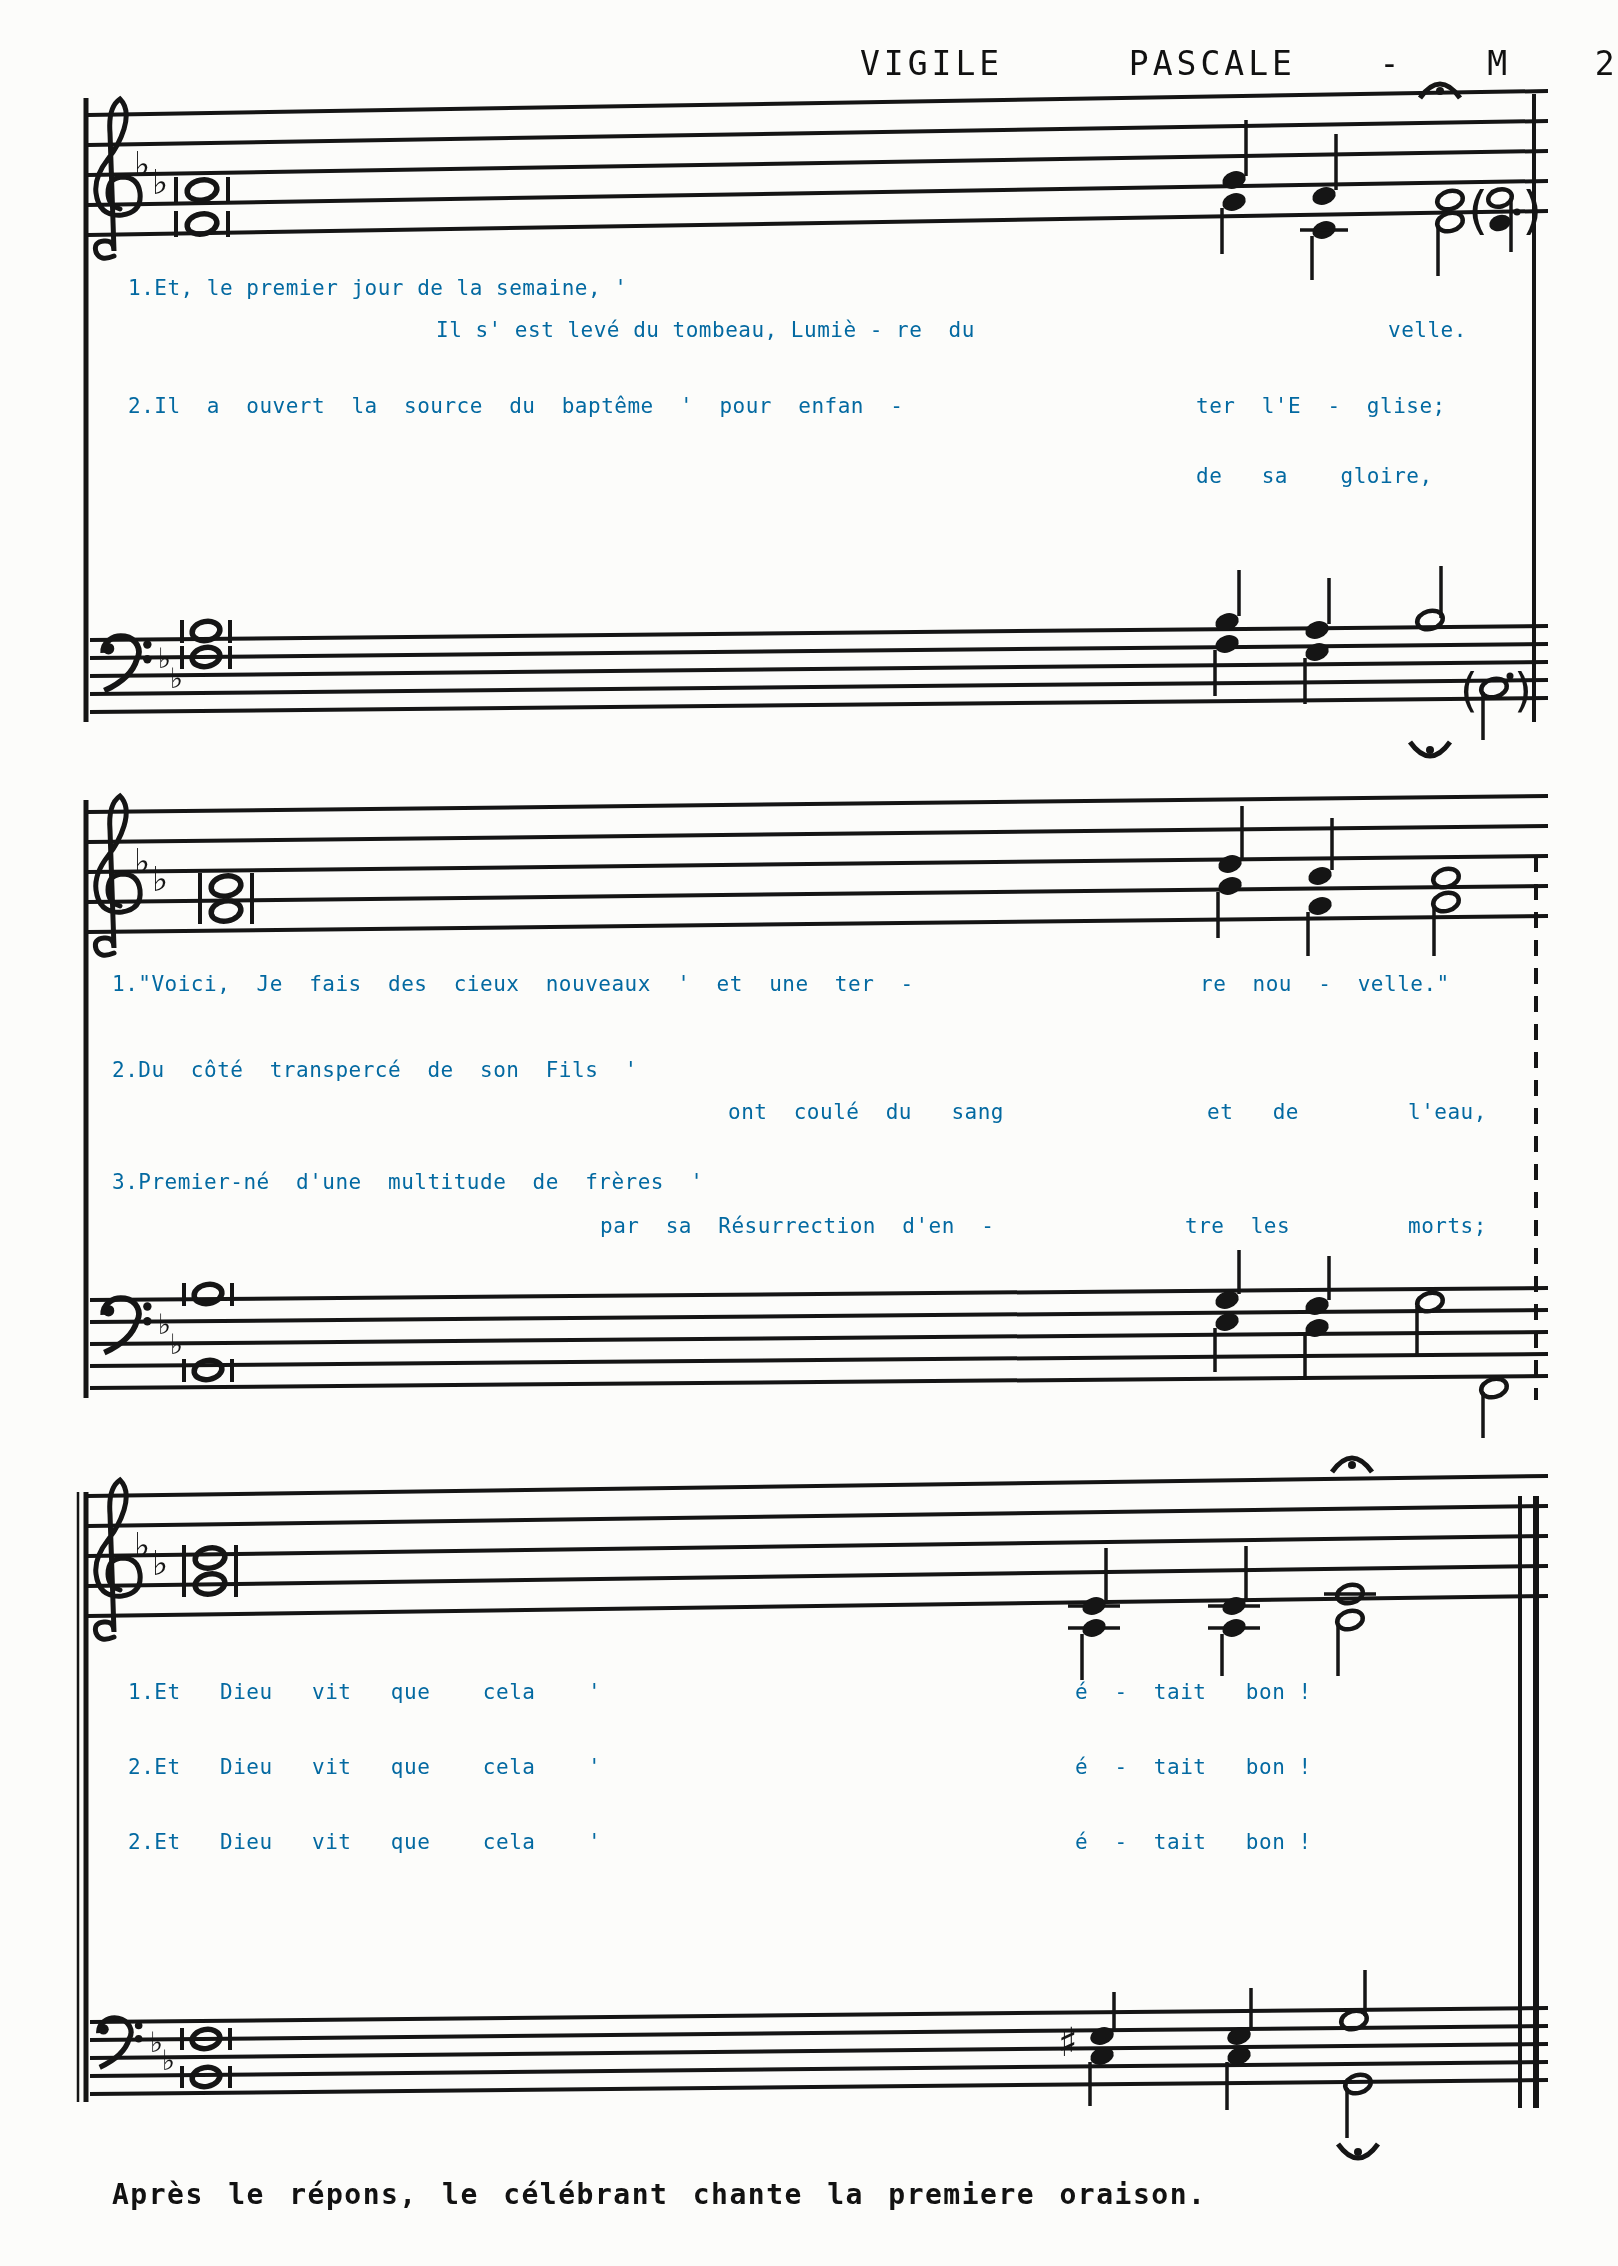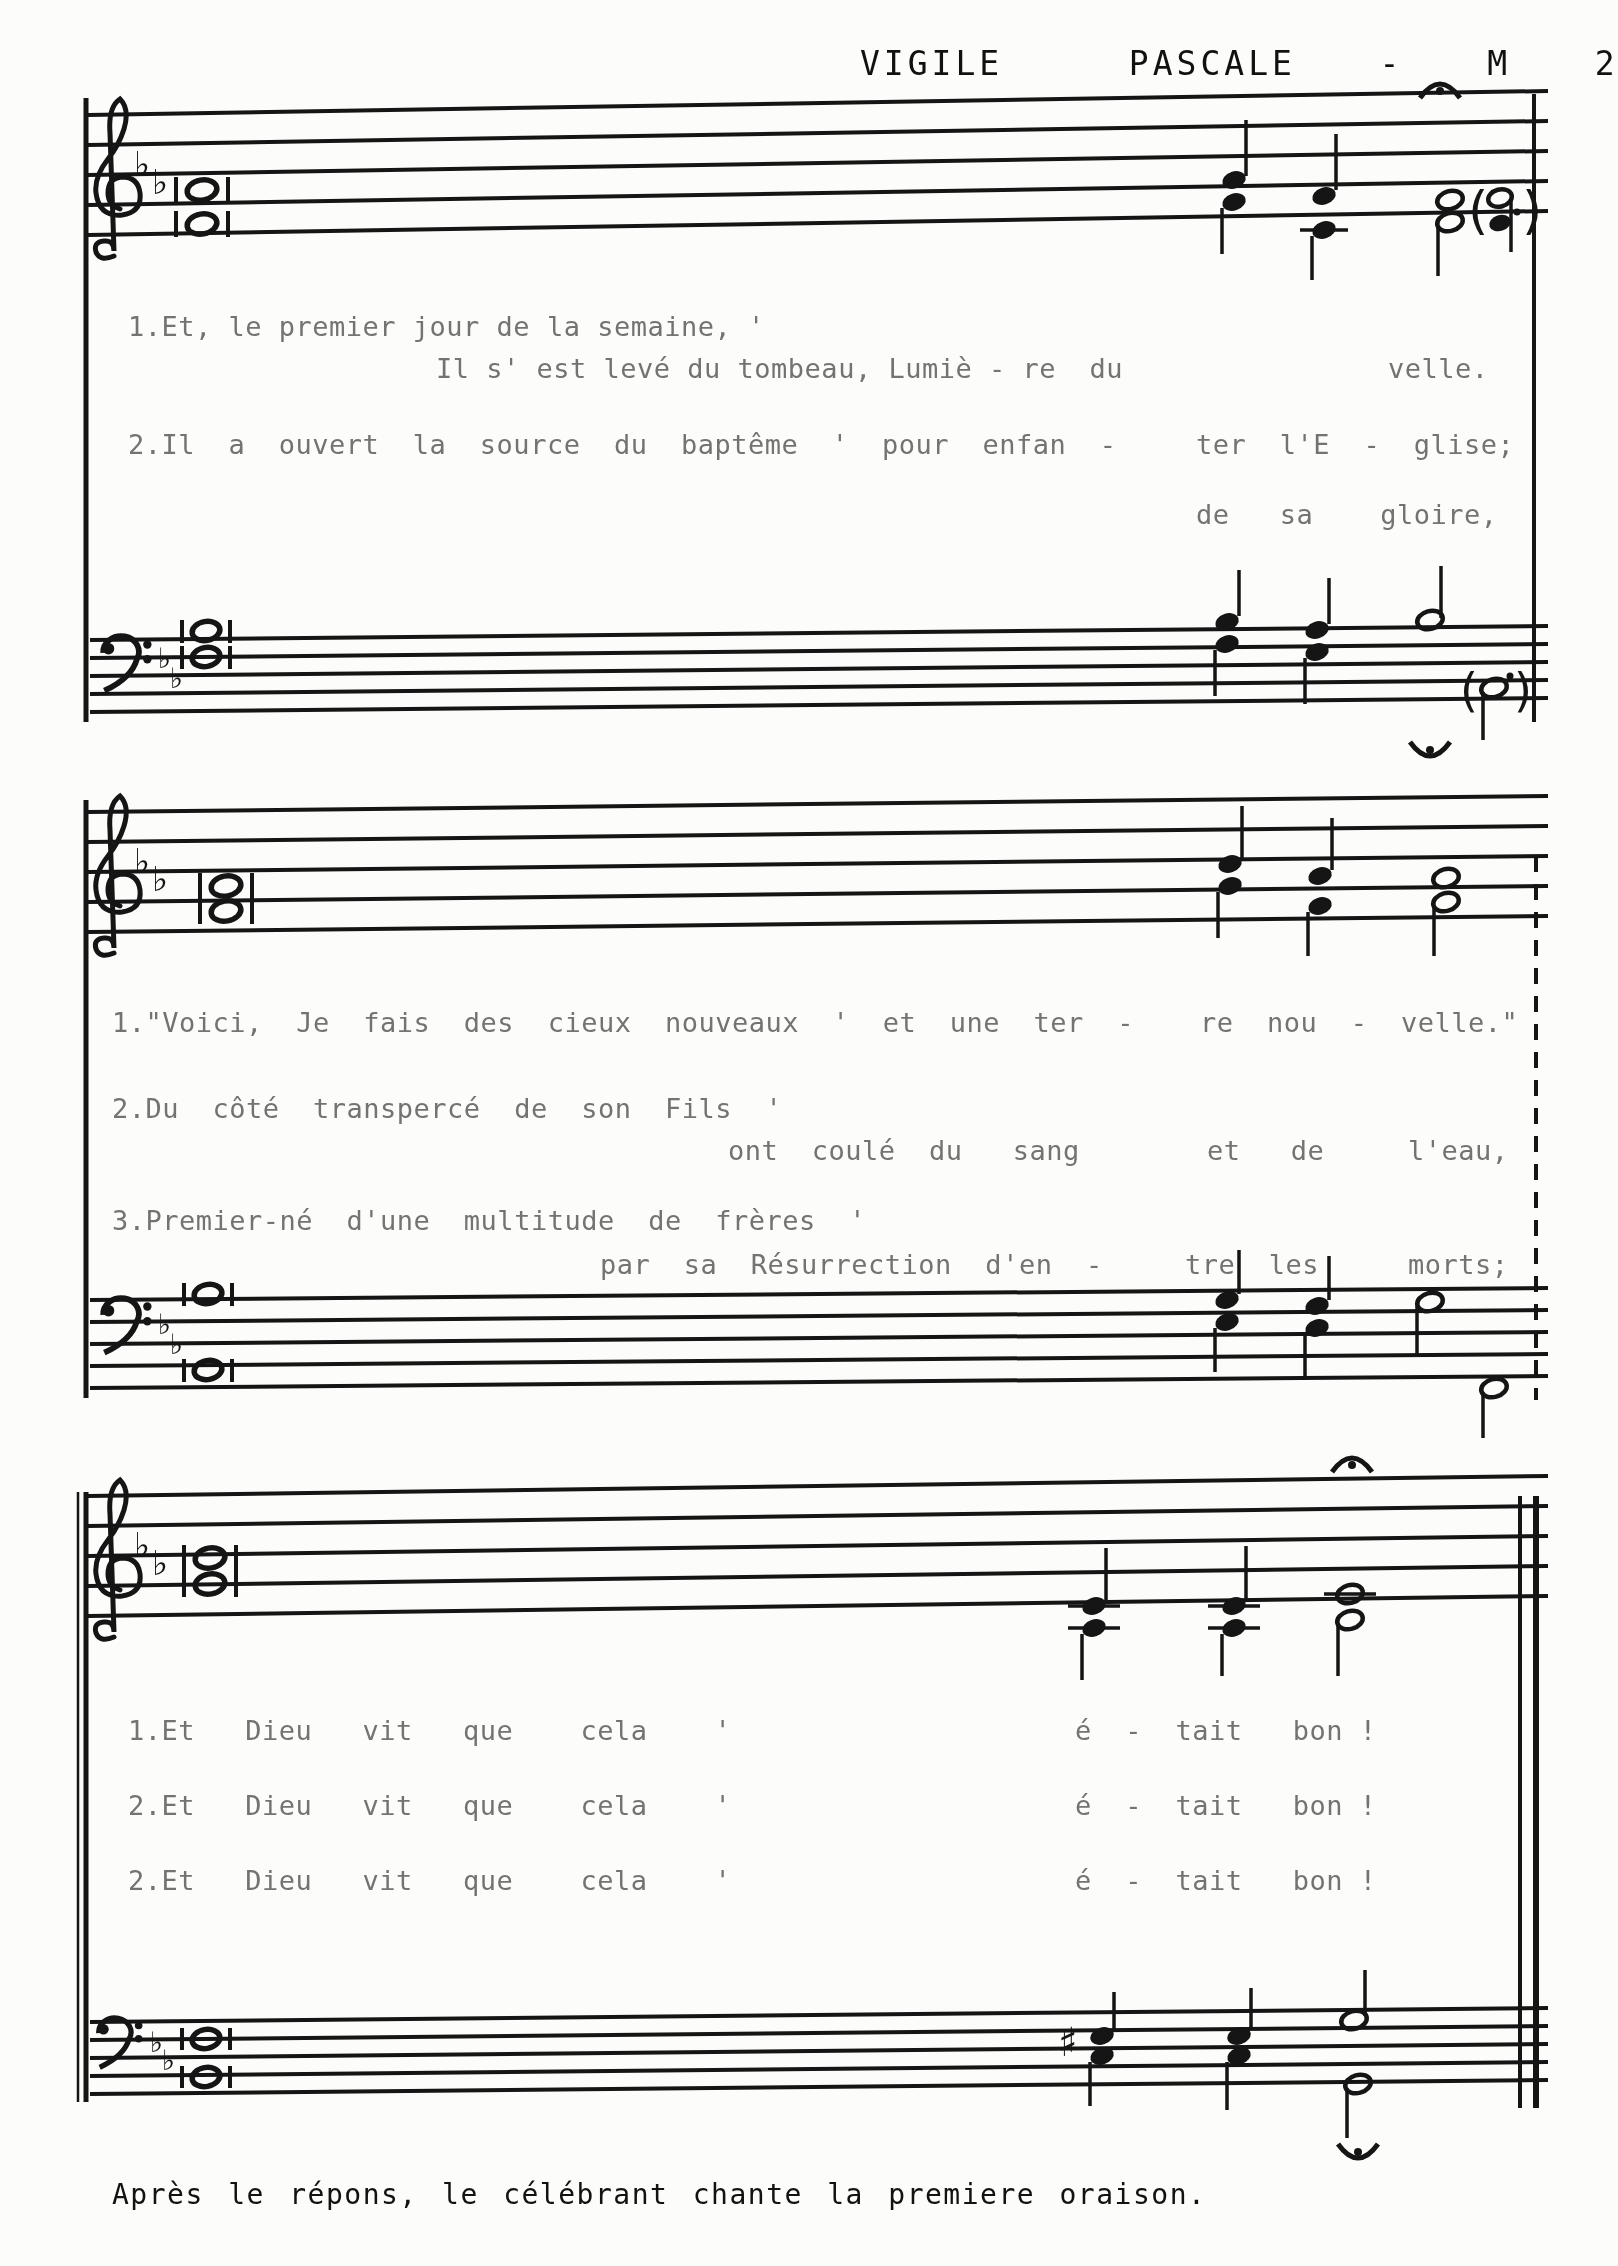--- a/index.html
+++ b/index.html
@@ -11,27 +11,27 @@
     font-family:"DejaVu Sans Mono", monospace;
     color:#161616;
   }
   .title{
     position:absolute;left:860px;top:44px;
     font-size:33px;letter-spacing:4px;word-spacing:18px;
     white-space:pre;color:#111;
   }
   .lyr{
     position:absolute;
-    font-size:27px;letter-spacing:0.5px;
-    white-space:pre;color:#737373;margin-top:35px;
+    font-size:21px;letter-spacing:0.5px;
+    white-space:pre;color:#0369a1;
   }
   .footer{
     position:absolute;left:112px;top:2178px;
     font-size:28px;letter-spacing:1.5px;word-spacing:6px;
-    white-space:pre;color:#121212;
+    white-space:pre;color:#121212;font-weight:bold;
   }
   svg.notation{position:absolute;left:0;top:0;}
   .stroke{stroke:#151515;fill:none;}
   .fill{fill:#151515;stroke:none;}
   text.musglyph{fill:#151515;font-family:"DejaVu Sans",sans-serif;}
 </style>
 </head>
 <body>
 
 <div class="page">

